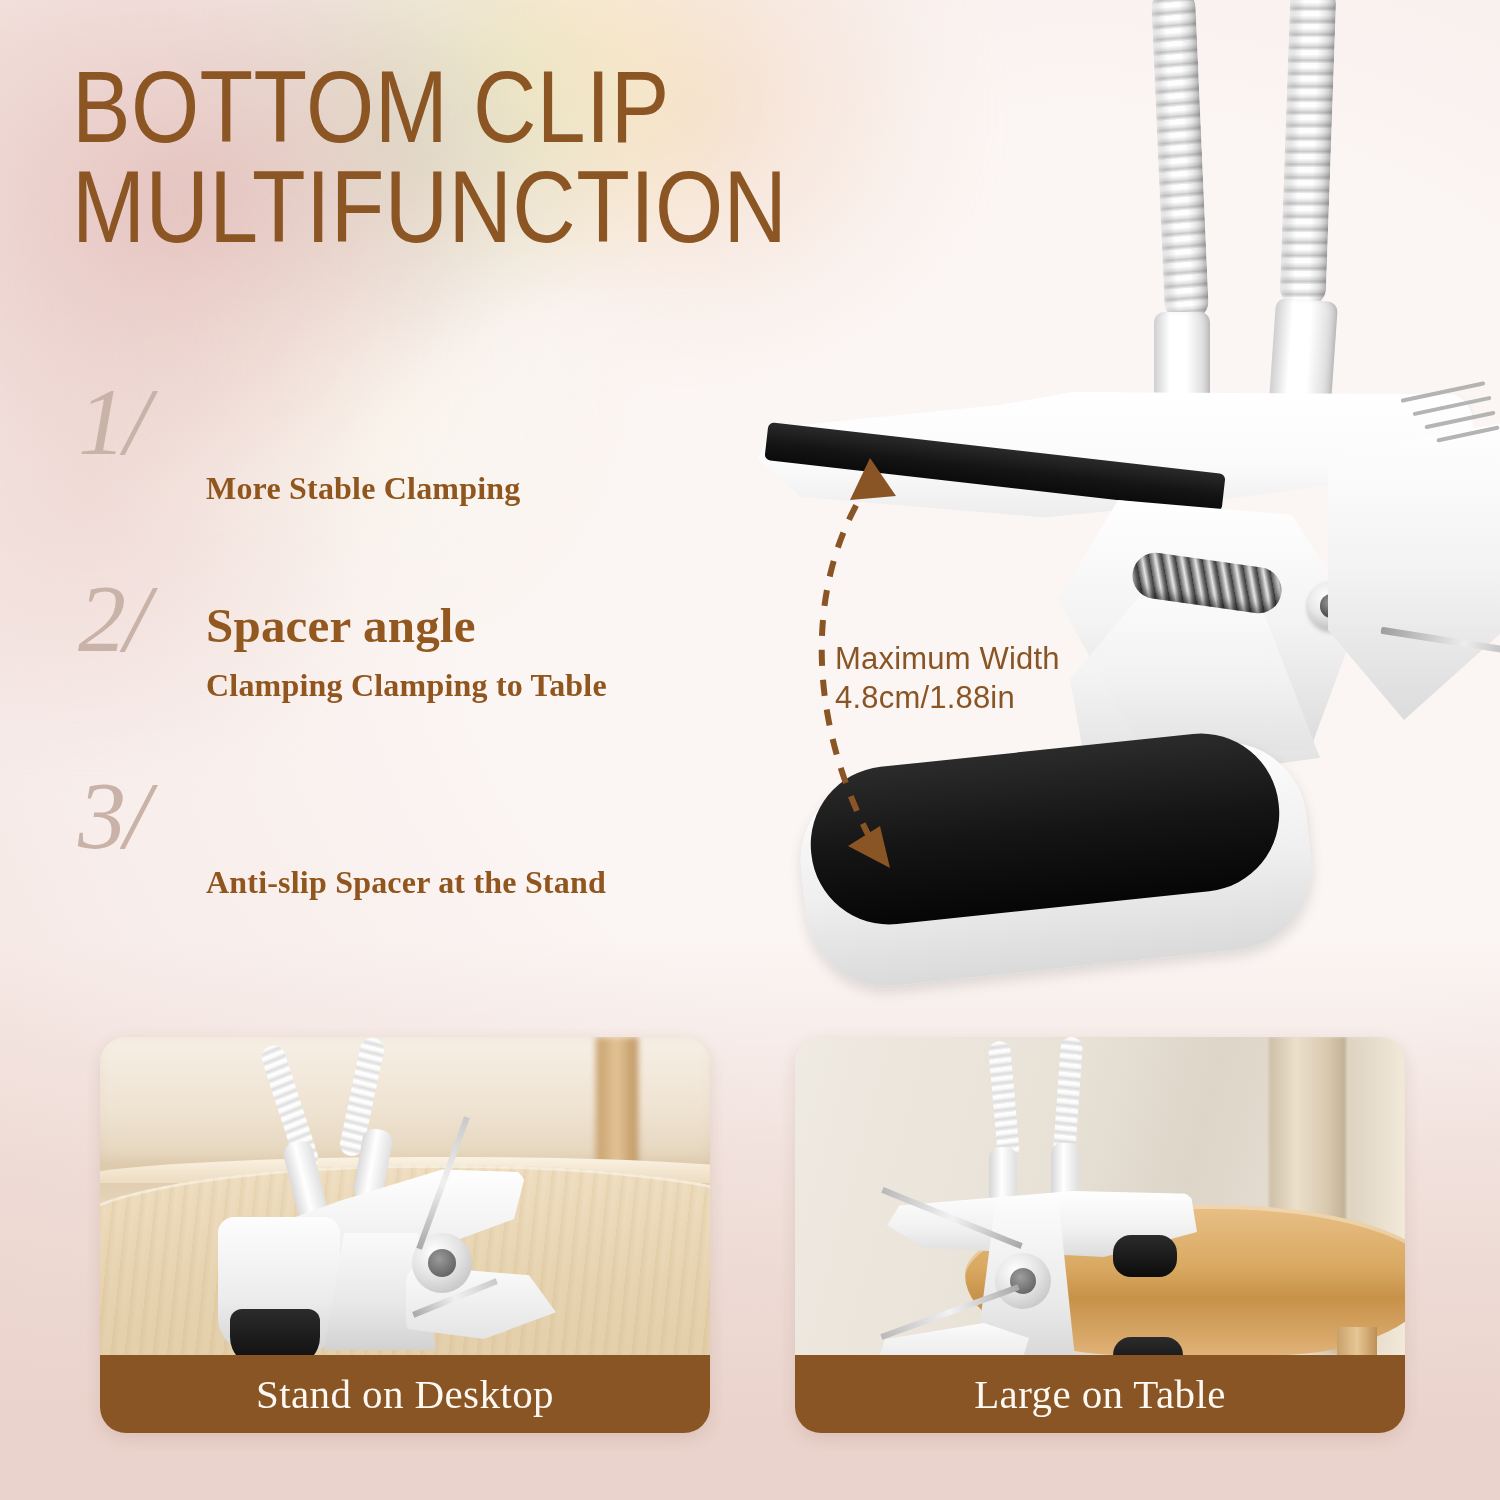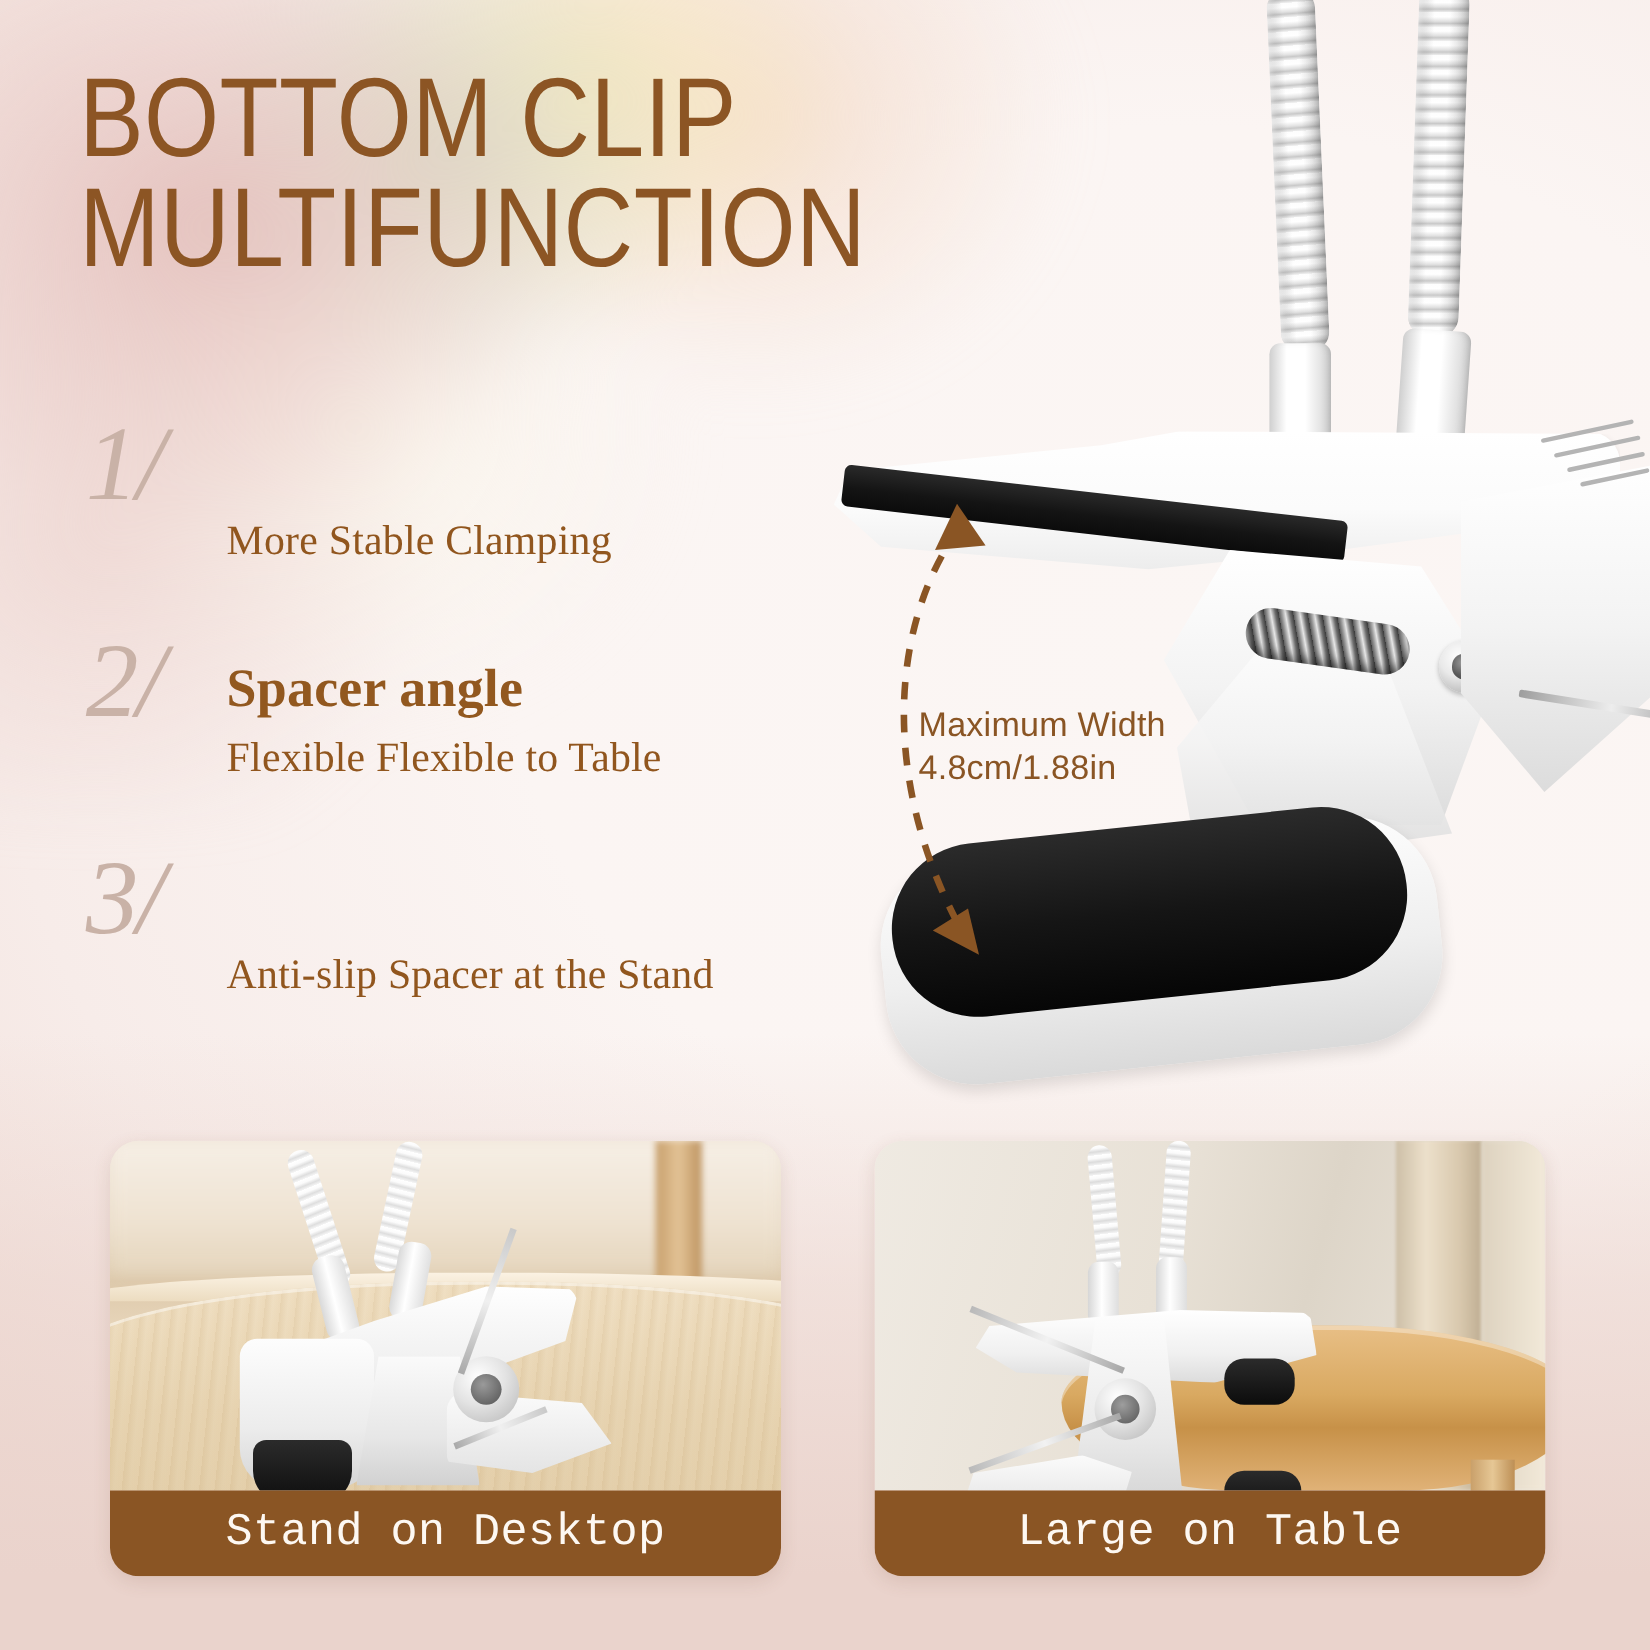--- a/index.html
+++ b/index.html
@@ -63,22 +63,22 @@
     position:absolute; left:128px; top:22px;
     font-family:"Liberation Serif", serif;
     font-weight:700;
     font-size:49px;
     color:#92581f;
     letter-spacing:.2px;
   }
   .feat-sub {
     position:absolute; left:128px; top:92px;
     font-family:"Liberation Serif", serif;
-    font-weight:400;
-    font-size:38px;
+    font-weight:700;
+    font-size:32px;
     color:#91561e;
     letter-spacing:.2px;
   }
 
   
   #hero { position:absolute; left:740px; top:0; width:760px; height:1010px; }
 
   .goose { position:absolute; }
   .goose .tube {
     position:absolute; left:0; top:0; width:100%; height:100%;
@@ -214,21 +214,21 @@
   .table-leg {
     position:absolute; right:28px; top:290px; width:40px; height:40px;
     background:linear-gradient(90deg,#c9a06a,#e6c795,#bd8f55);
   }
 
   .caption {
     position:absolute; left:0; bottom:0; width:100%; height:78px;
     background:#8a5524;
     display:flex; align-items:center; justify-content:center;
     color:#fdf8f2;
-    font-family:Liberation Mono, monospace;
+    font-family:Liberation Serif, serif;
     font-size:41px;
     letter-spacing:.4px;
   }
 </style>
 </head>
 <body>
 
 <div id="stage">
 
   <div class="bg-base"></div>
@@ -241,21 +241,21 @@
   <div id="features">
 
     <div class="feat">
       <div class="feat-num">1/</div>
       <div class="feat-sub">More Stable Clamping</div>
     </div>
 
     <div class="feat">
       <div class="feat-num">2/</div>
       <div class="feat-title">Spacer angle</div>
-      <div class="feat-sub">Flexible Flexible to Table</div>
+      <div class="feat-sub">Clamping Clamping to Table</div>
     </div>
 
     <div class="feat">
       <div class="feat-num">3/</div>
       <div class="feat-sub">Anti-slip Spacer at the Stand</div>
     </div>
 
   </div>
 
   <div id="hero">

